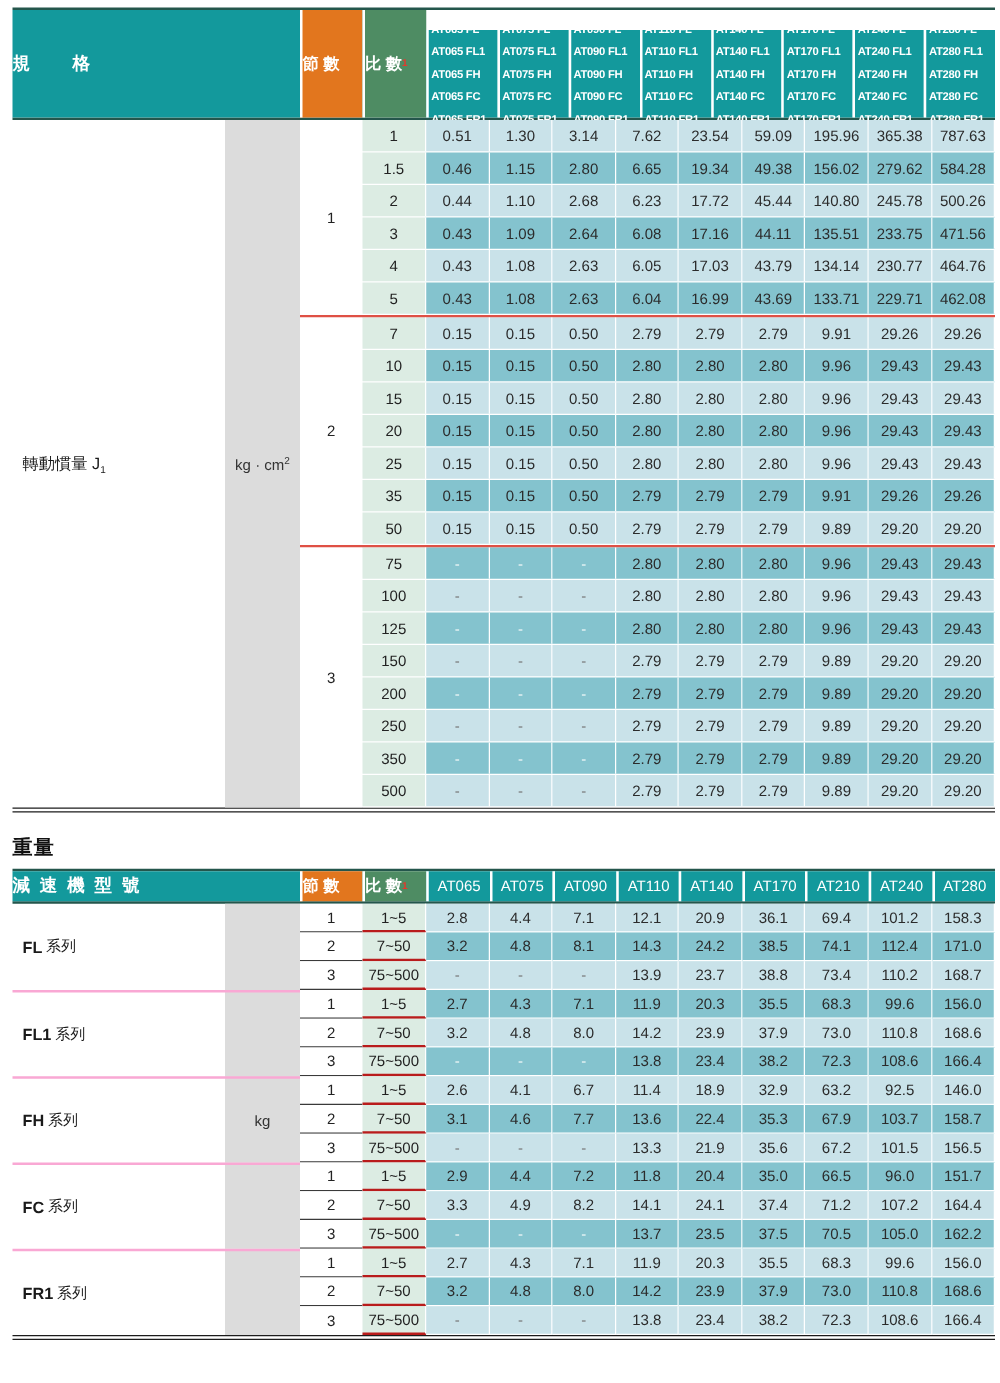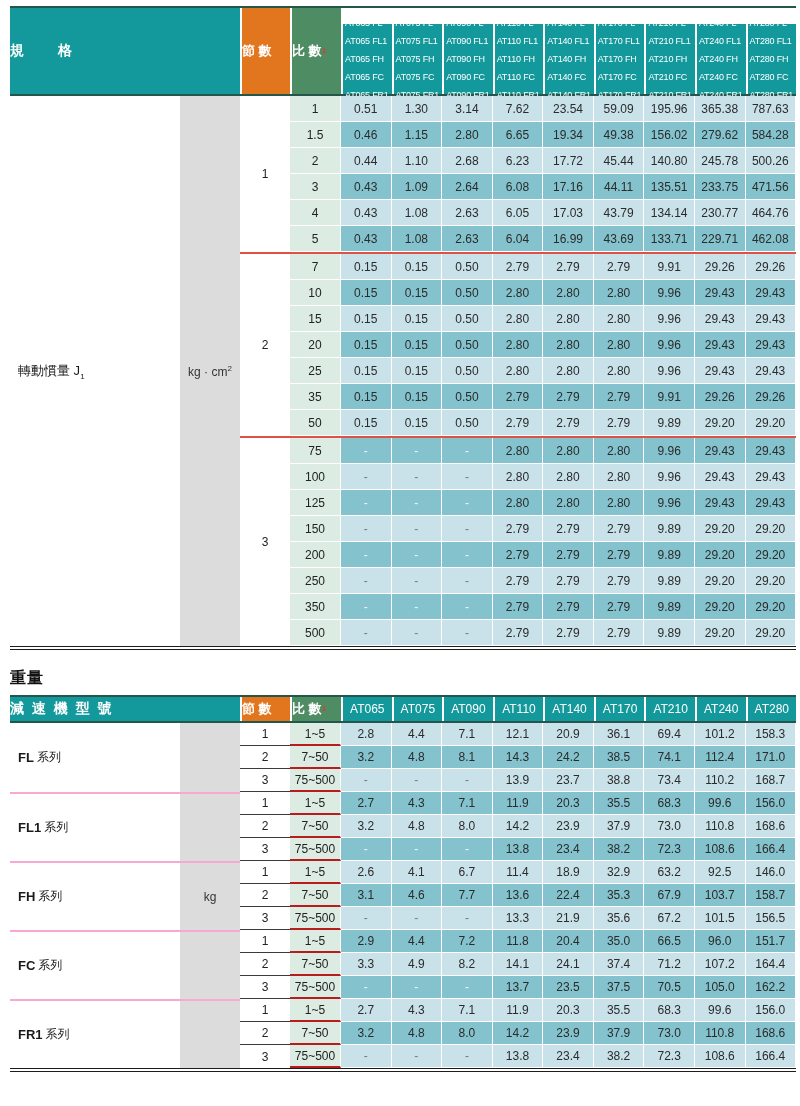--- a/index.html
+++ b/index.html
@@ -20,21 +20,21 @@
   .th-spec  { width: 230px; background: var(--teal); font-size: 14px; letter-spacing: 2px; }
   .th-sec   { width: 50px;  background: var(--orange); font-size: 13px; border-left: 2px solid #fff; }
   .th-ratio { width: 51px;  background: var(--green);  font-size: 13px; border-left: 2px solid #fff; }
   .th-ratio sup, .sup-note { color: #e8372b; font-size: 8px; font-weight: bold; vertical-align: super; line-height: 0; }
   .inertia-head { height: 90px; }
   .weight-head  { height: 28px; }
   .model-headers { display: flex; flex: 1; }
   .th-model {
     flex: 1; background: var(--teal); border-left: 2px solid #fff;
     display: flex; flex-direction: column; justify-content: center; align-items: flex-start;
-    padding-left: 2px; color: #fff; font-weight: normal; margin-top: 16px;
+    padding-left: 2px; color: #fff; font-weight: bold; margin-top: 16px;
   }
   .th-model div { font-size: 9px; line-height: 18px; white-space: nowrap; letter-spacing: -0.2px; }
   .th-model-w {
     flex: 1; background: var(--teal); border-left: 2px solid #fff;
     display: flex; align-items: center; justify-content: center;
     color: #fff; font-weight: normal; font-size: 12px;
   }
 
   
   .tbody { display: flex; border-bottom: 4px double #1c1c1c; }
@@ -138,27 +138,20 @@
             <div>AT140 FH</div>
             <div>AT140 FC</div>
             <div>AT140 FR1</div>
           </div>
           <div class="th th-model">
             <div>AT170 FL</div>
             <div>AT170 FL1</div>
             <div>AT170 FH</div>
             <div>AT170 FC</div>
             <div>AT170 FR1</div>
-          </div>
-          <div class="th th-model">
-            <div>AT210 FL</div>
-            <div>AT210 FL1</div>
-            <div>AT210 FH</div>
-            <div>AT210 FC</div>
-            <div>AT210 FR1</div>
           </div>
           <div class="th th-model">
             <div>AT240 FL</div>
             <div>AT240 FL1</div>
             <div>AT240 FH</div>
             <div>AT240 FC</div>
             <div>AT240 FR1</div>
           </div>
           <div class="th th-model">
             <div>AT280 FL</div>

